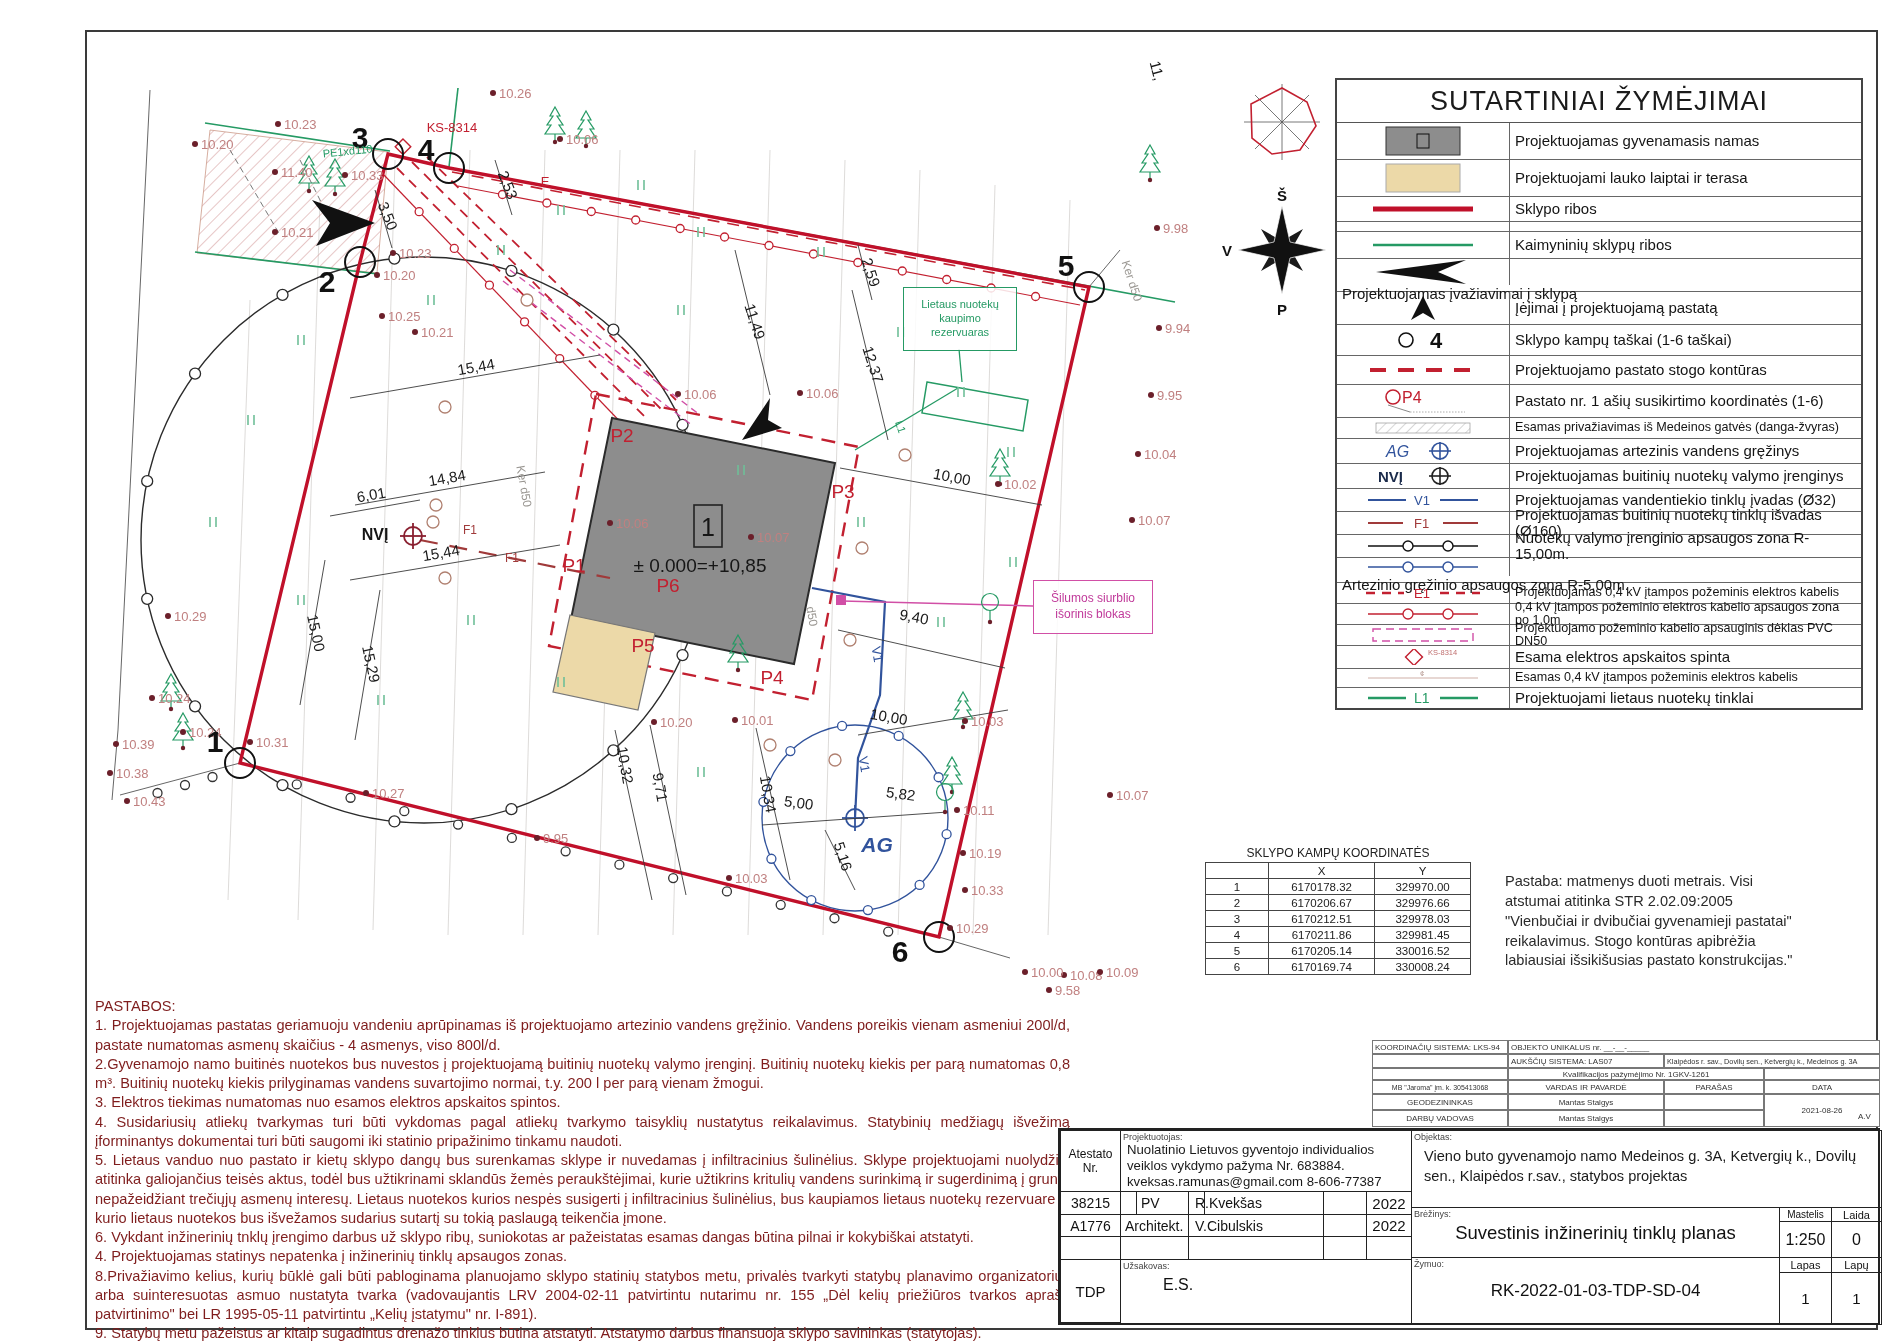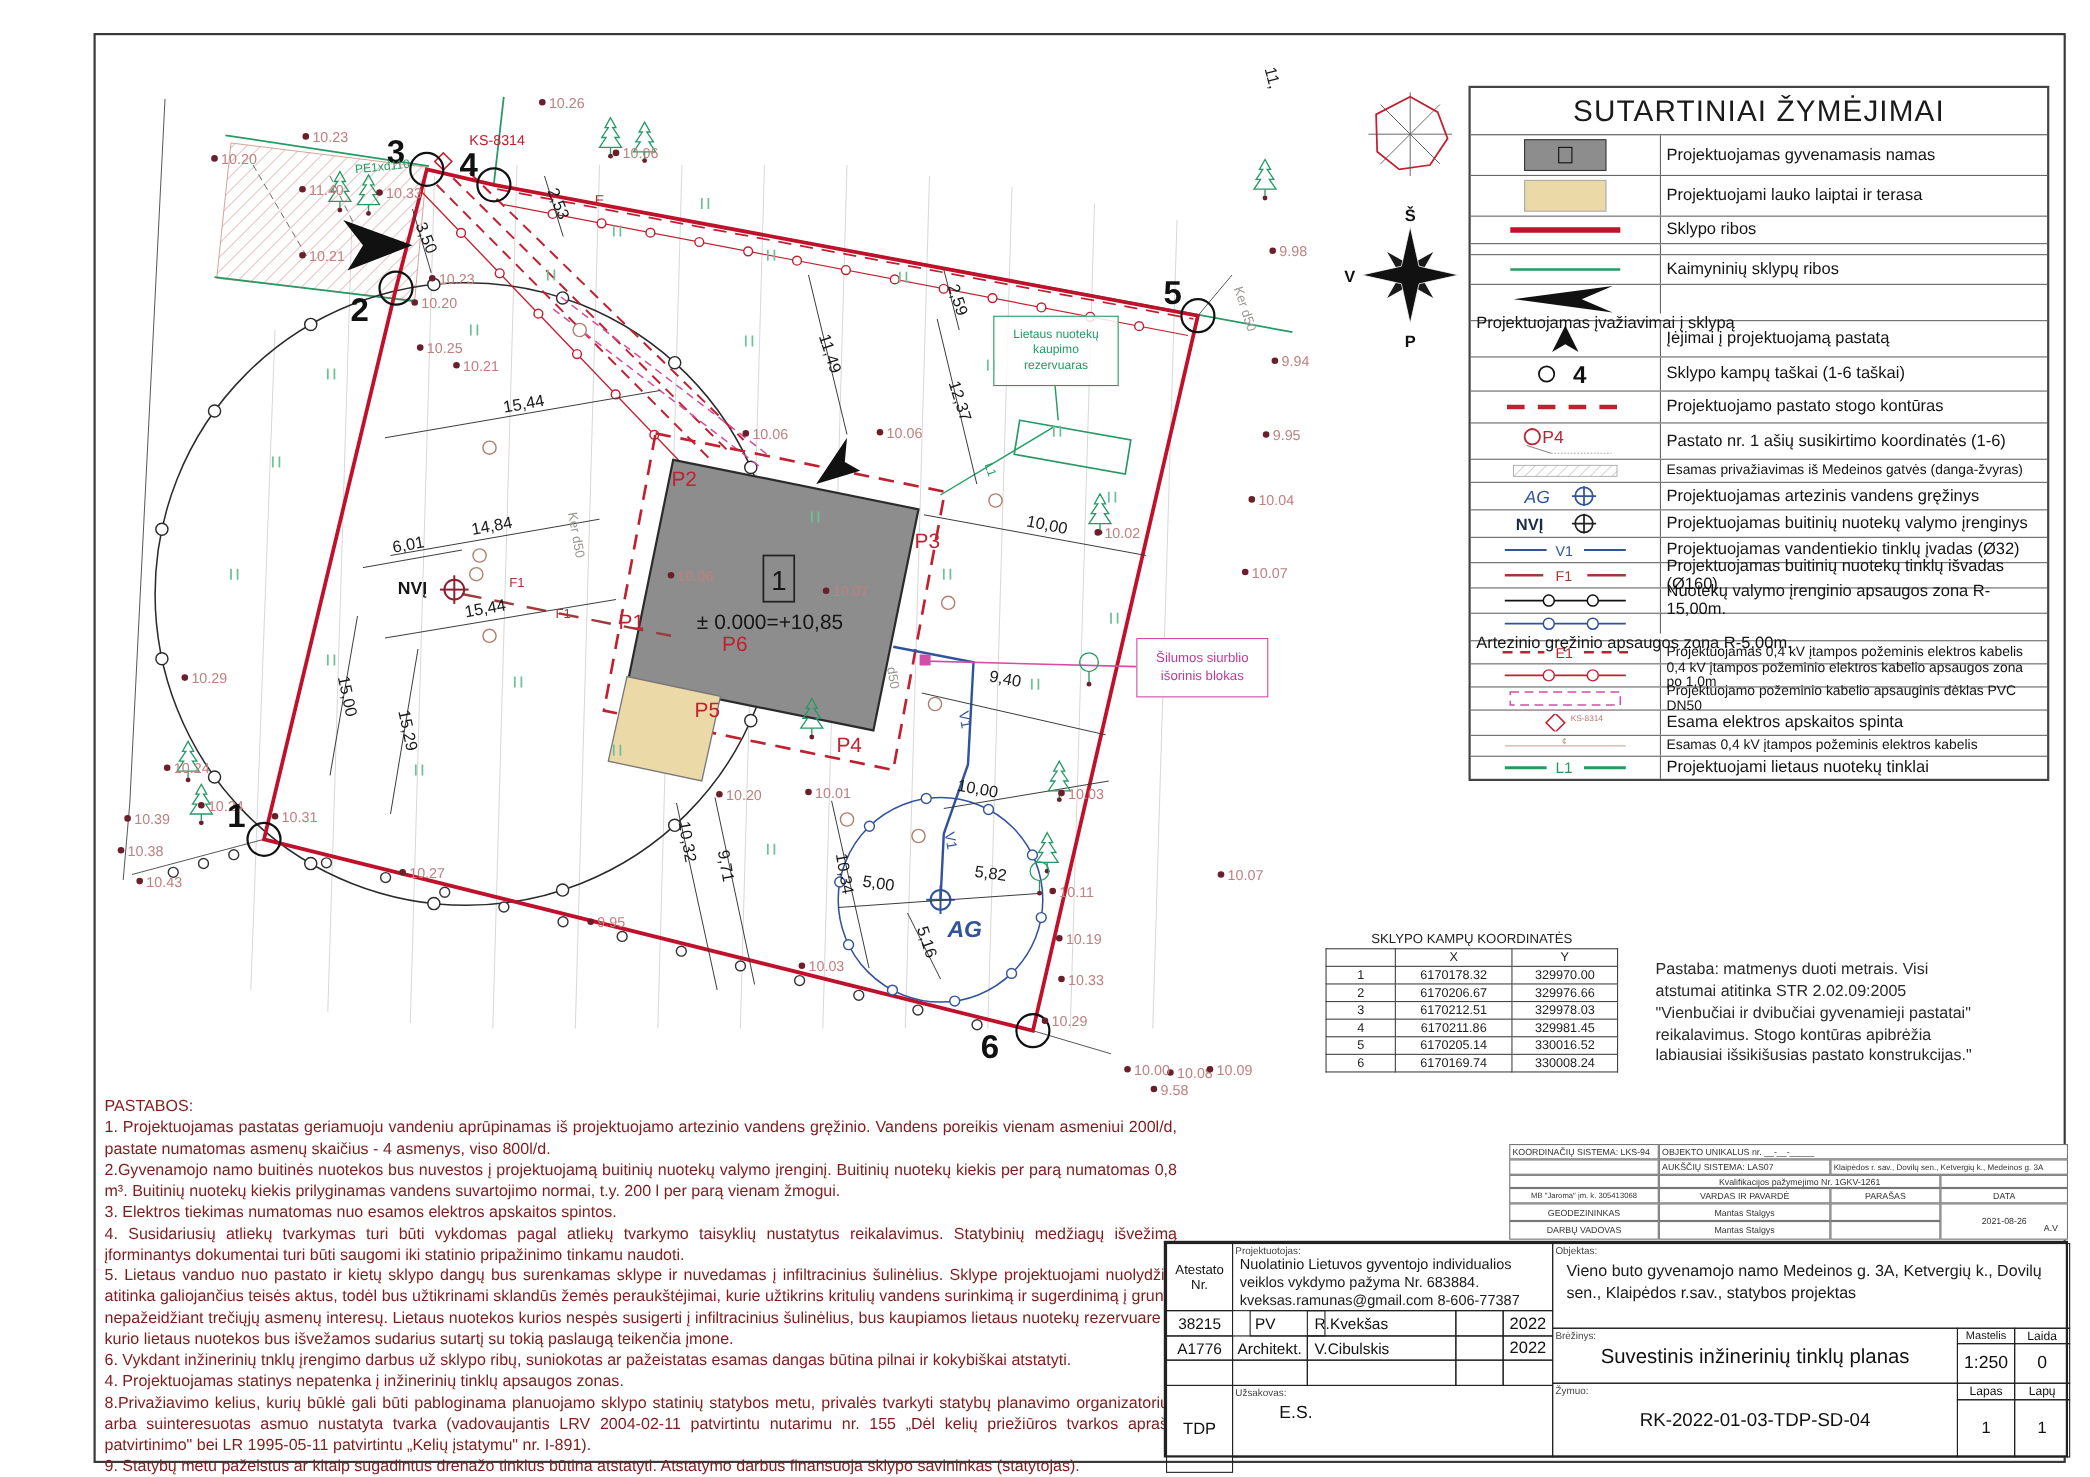--- a/index.html
+++ b/index.html
@@ -816,21 +816,21 @@
     <div class="tc" style="left:128px;top:84px;width:136px;height:23px;font-size:14px;display:flex;align-items:center;padding-left:6px">V.Cibulskis</div>
     <div class="tc" style="left:263px;top:84px;width:44px;height:23px"></div>
     <div class="tc cen" style="left:306px;top:84px;width:46px;height:23px;font-size:15px">2022</div>
 
     <div class="tc" style="left:0;top:106px;width:61px;height:24px"></div>
     <div class="tc" style="left:60px;top:106px;width:69px;height:24px"></div>
     <div class="tc" style="left:128px;top:106px;width:136px;height:24px"></div>
     <div class="tc" style="left:263px;top:106px;width:44px;height:24px"></div>
     <div class="tc" style="left:306px;top:106px;width:46px;height:24px"></div>
 
-    <div class="tc cen" style="left:0;top:129px;width:61px;height:80px;font-size:15px">TDP</div>
+    <div class="tc cen" style="left:0;top:129px;width:61px;height:64px;font-size:15px">TDP</div>
     <div class="tc" style="left:60px;top:129px;width:292px;height:66px">
       <span class="tiny">Užsakovas:</span>
       <div style="padding:16px 0 0 42px;font-size:16px">E.S.</div>
     </div>
 
     <div class="tc" style="left:351px;top:0;width:471px;height:78px">
       <span class="tiny">Objektas:</span>
       <div style="padding:16px 8px 0 12px;font-size:14.6px;line-height:1.35;color:#1a1a1a">Vieno buto gyvenamojo namo Medeinos g. 3A, Ketvergių k., Dovilų sen., Klaipėdos r.sav., statybos projektas</div>
     </div>
 

